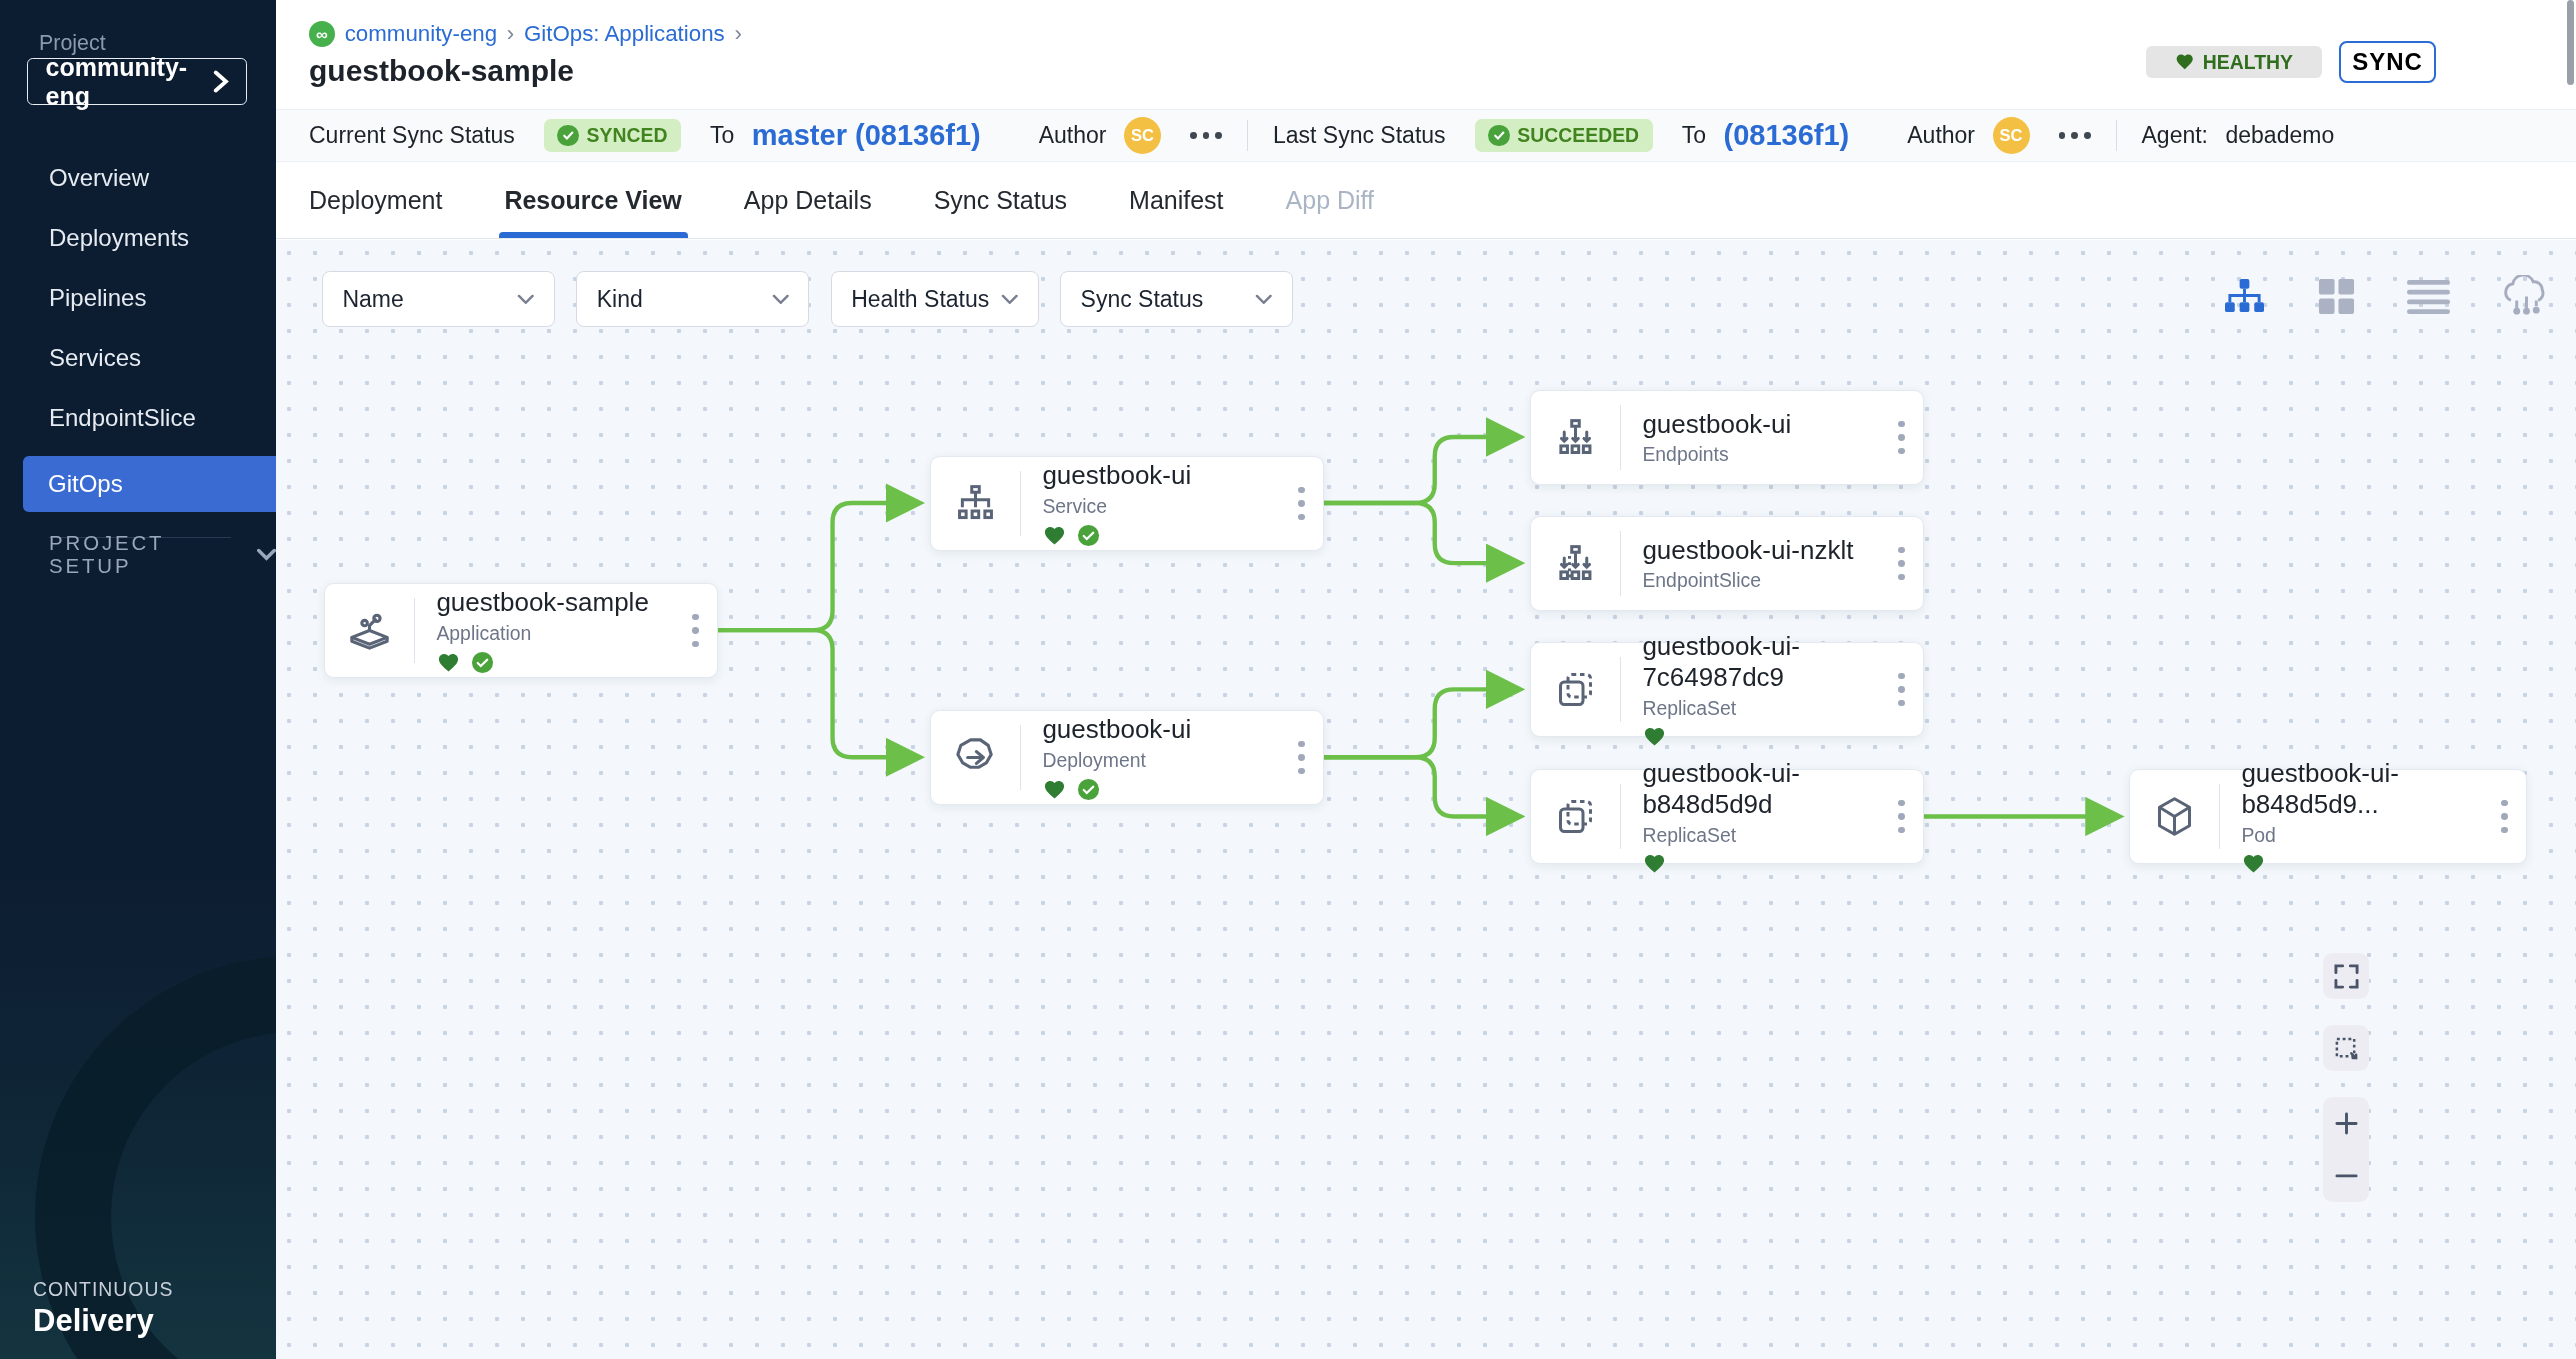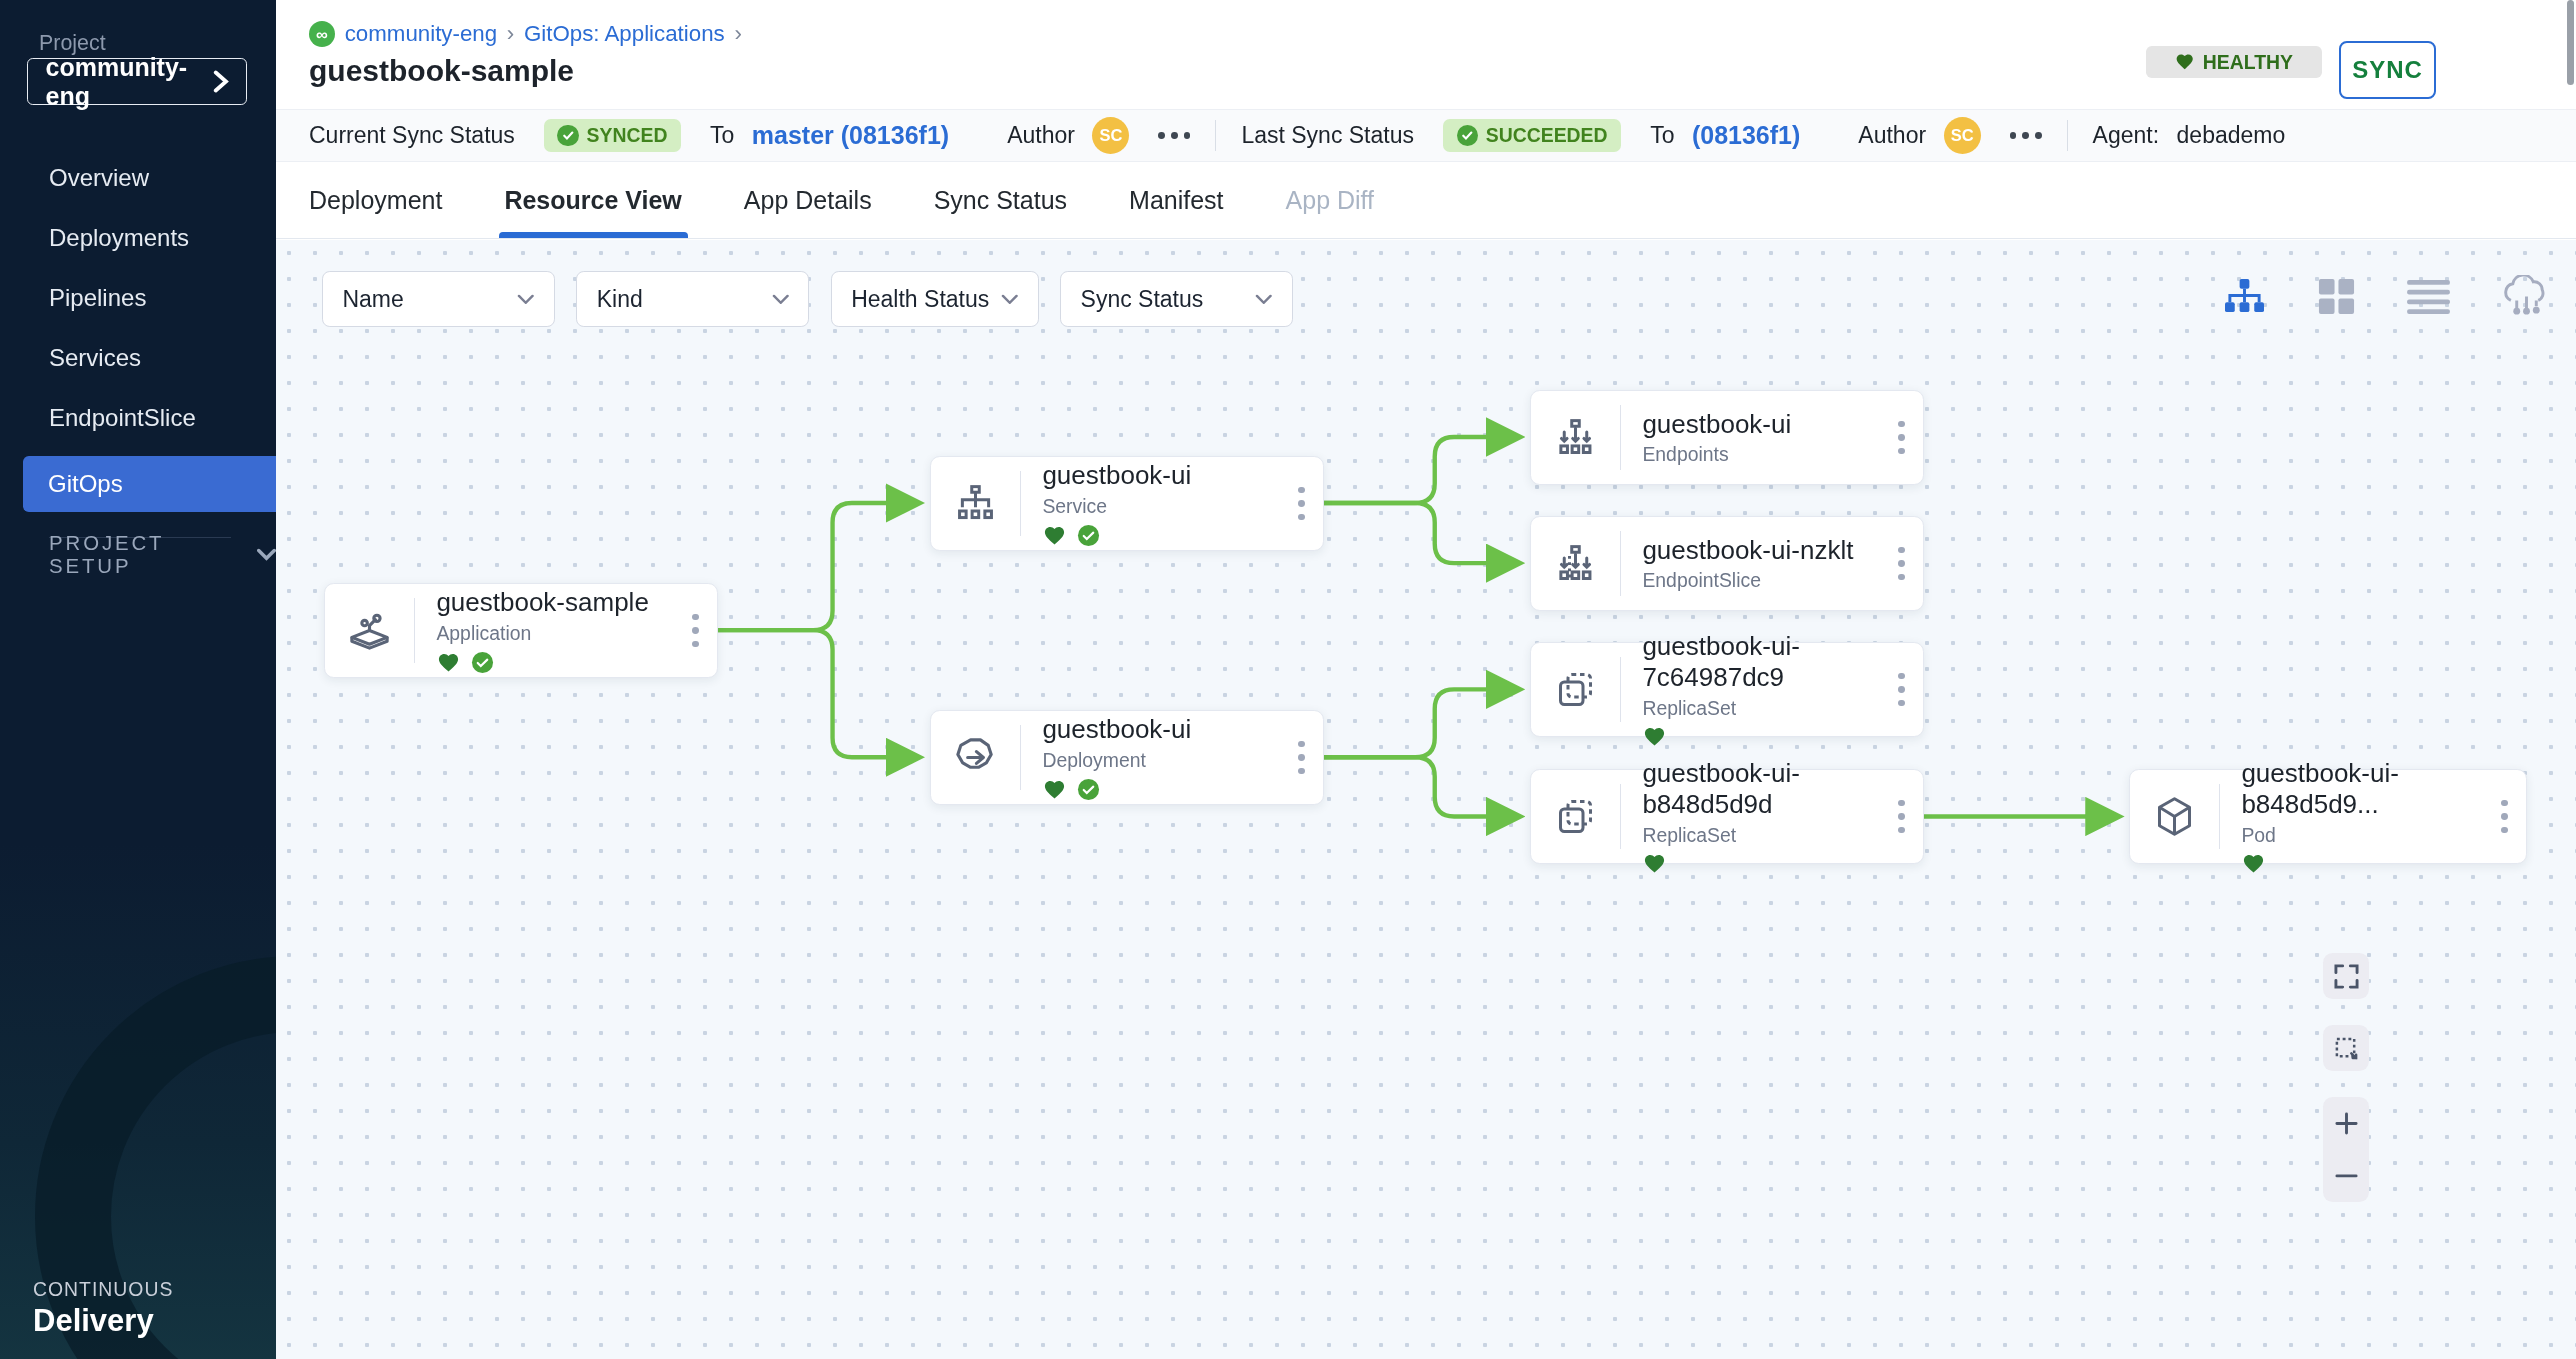--- a/index.html
+++ b/index.html
@@ -30,32 +30,32 @@
 
   .topbar { position:relative; height:109px; background:#fff; }
   .breadcrumb { position:absolute; left:33px; top:21.4px; display:flex; align-items:center; gap:9.7px; font-size:22.3px; }
   .crumb-logo { width:26px; height:26px; border-radius:50%; background:#46b14c; color:#fff; display:flex;
     align-items:center; justify-content:center; font-size:16.5px; font-weight:700; }
   .crumb-link { color:#2b6cd4; cursor:pointer; }
   .crumb-sep { color:#7d8799; }
   .page-title { position:absolute; left:33px; top:54px; font-size:30px; font-weight:700; color:#1d232b; }
   .health-badge { position:absolute; right:254px; top:46px; height:32px; background:#e5e5e5; border-radius:5.8px;
     display:flex; align-items:center; gap:8.7px; padding:0 29px; color:#2f6e1c; font-size:19.4px; font-weight:700; }
-  .sync-btn { position:absolute; right:140px; top:41px; width:97px; height:58px; border:2.9px solid #2b6cd4;
-    border-radius:7.8px; background:#fff; color:#15803d; font-size:24px; font-weight:700; letter-spacing:1px;
+  .sync-btn { position:absolute; right:140px; top:41px; width:97px; height:42px; border:2.9px solid #2b6cd4;
+    border-radius:7.8px; background:#fff; color:#000000; font-size:24px; font-weight:700; letter-spacing:1px;
     display:flex; align-items:center; justify-content:center; cursor:pointer; }
   .top-scrollbar { position:absolute; right:1.9px; top:0; width:6.8px; height:85px; background:#9aa0a8; border-radius:3.9px; }
 
   .statusbar { position:relative; height:53px; background:#f9fafc; border-top:1px solid #eceff4; border-bottom:1px solid #eceff4;
     display:flex; align-items:center; padding-left:33px; font-size:23px; color:#1d232b; }
   .statusbar .gap { width:17.5px; } .statusbar .gapL { width:29px; }
   .pill { display:flex; align-items:center; gap:7.8px; background:#d4eec3; border-radius:6.8px; padding:4.9px 13.6px;
     color:#41831e; font-size:19.4px; font-weight:700; }
   .check-dot { width:21.4px; height:21.4px; border-radius:50%; background:#49a33a; display:flex; align-items:center; justify-content:center; }
-  .link-strong { color:#2b6cd4; font-weight:700; font-size:25px; cursor:pointer; }
+  .link-strong { color:#2b6cd4; font-weight:700; font-size:29px; cursor:pointer; }
   .avatar { width:37px; height:37px; border-radius:50%; background:#f3c043; color:#fff; font-size:16.5px; font-weight:700;
     display:flex; align-items:center; justify-content:center; }
   .hdots { display:flex; gap:5.8px; cursor:pointer; }
   .hdots i { width:6.8px; height:6.8px; border-radius:50%; background:#3f4752; }
   .vbar { width:1px; height:31px; background:#d9dee6; margin:0 25px; }
 
   .tabsbar { position:relative; height:77px; background:#fff; border-bottom:1px solid #e3e8ef;
     display:flex; align-items:stretch; padding-left:33px; gap:62px; }
   .tab { position:relative; display:flex; align-items:center; font-size:25px; color:#23292f; cursor:pointer; }
   .tab.active { font-weight:700; }

